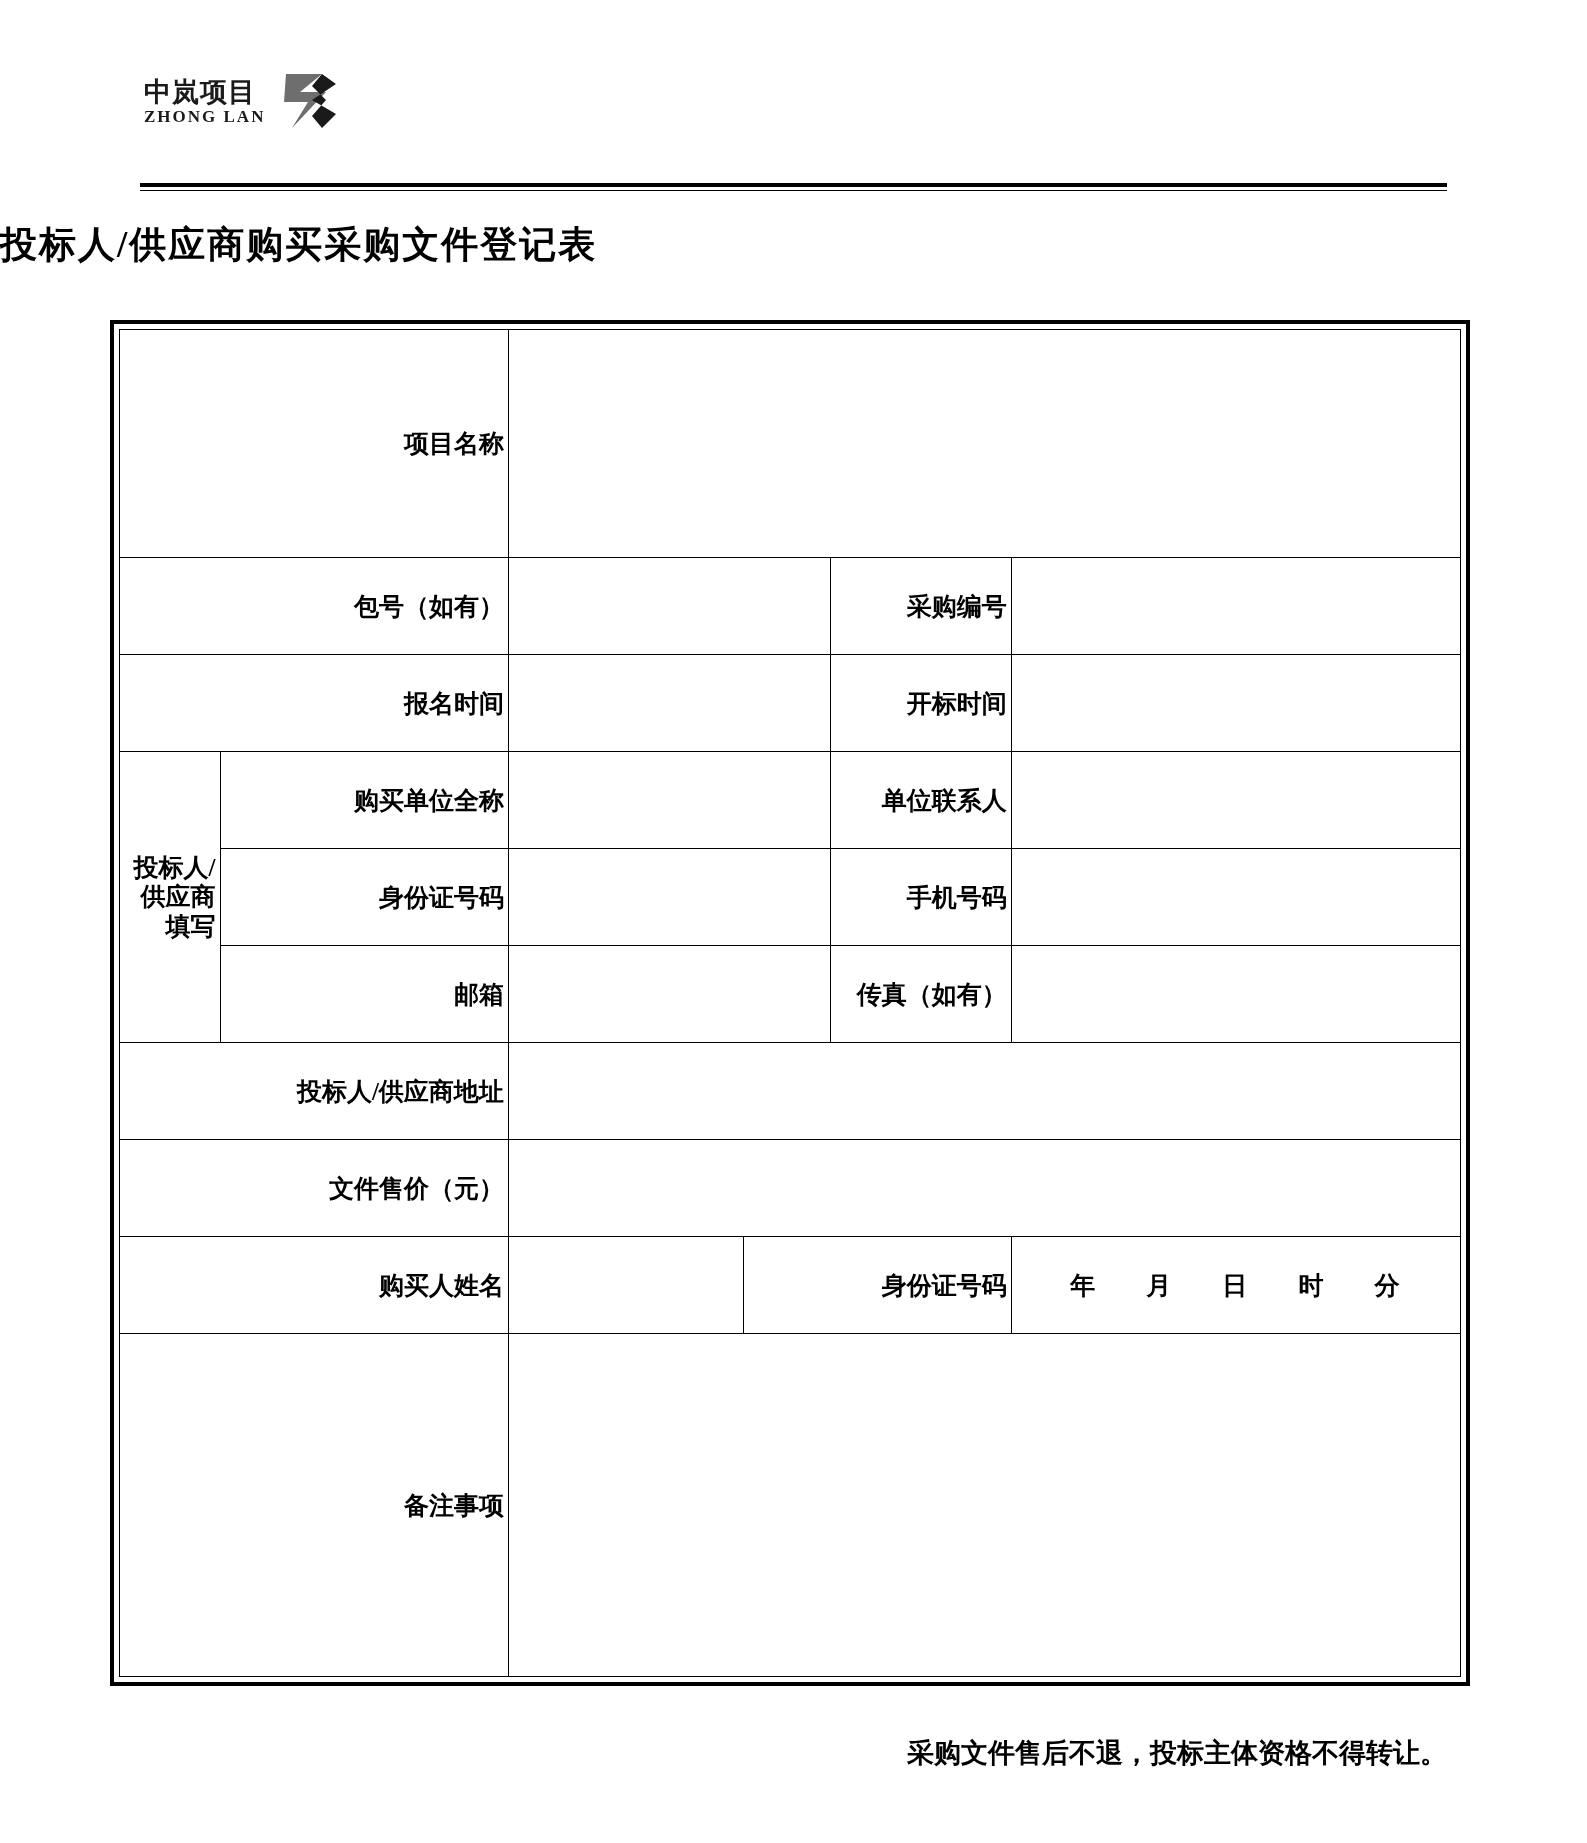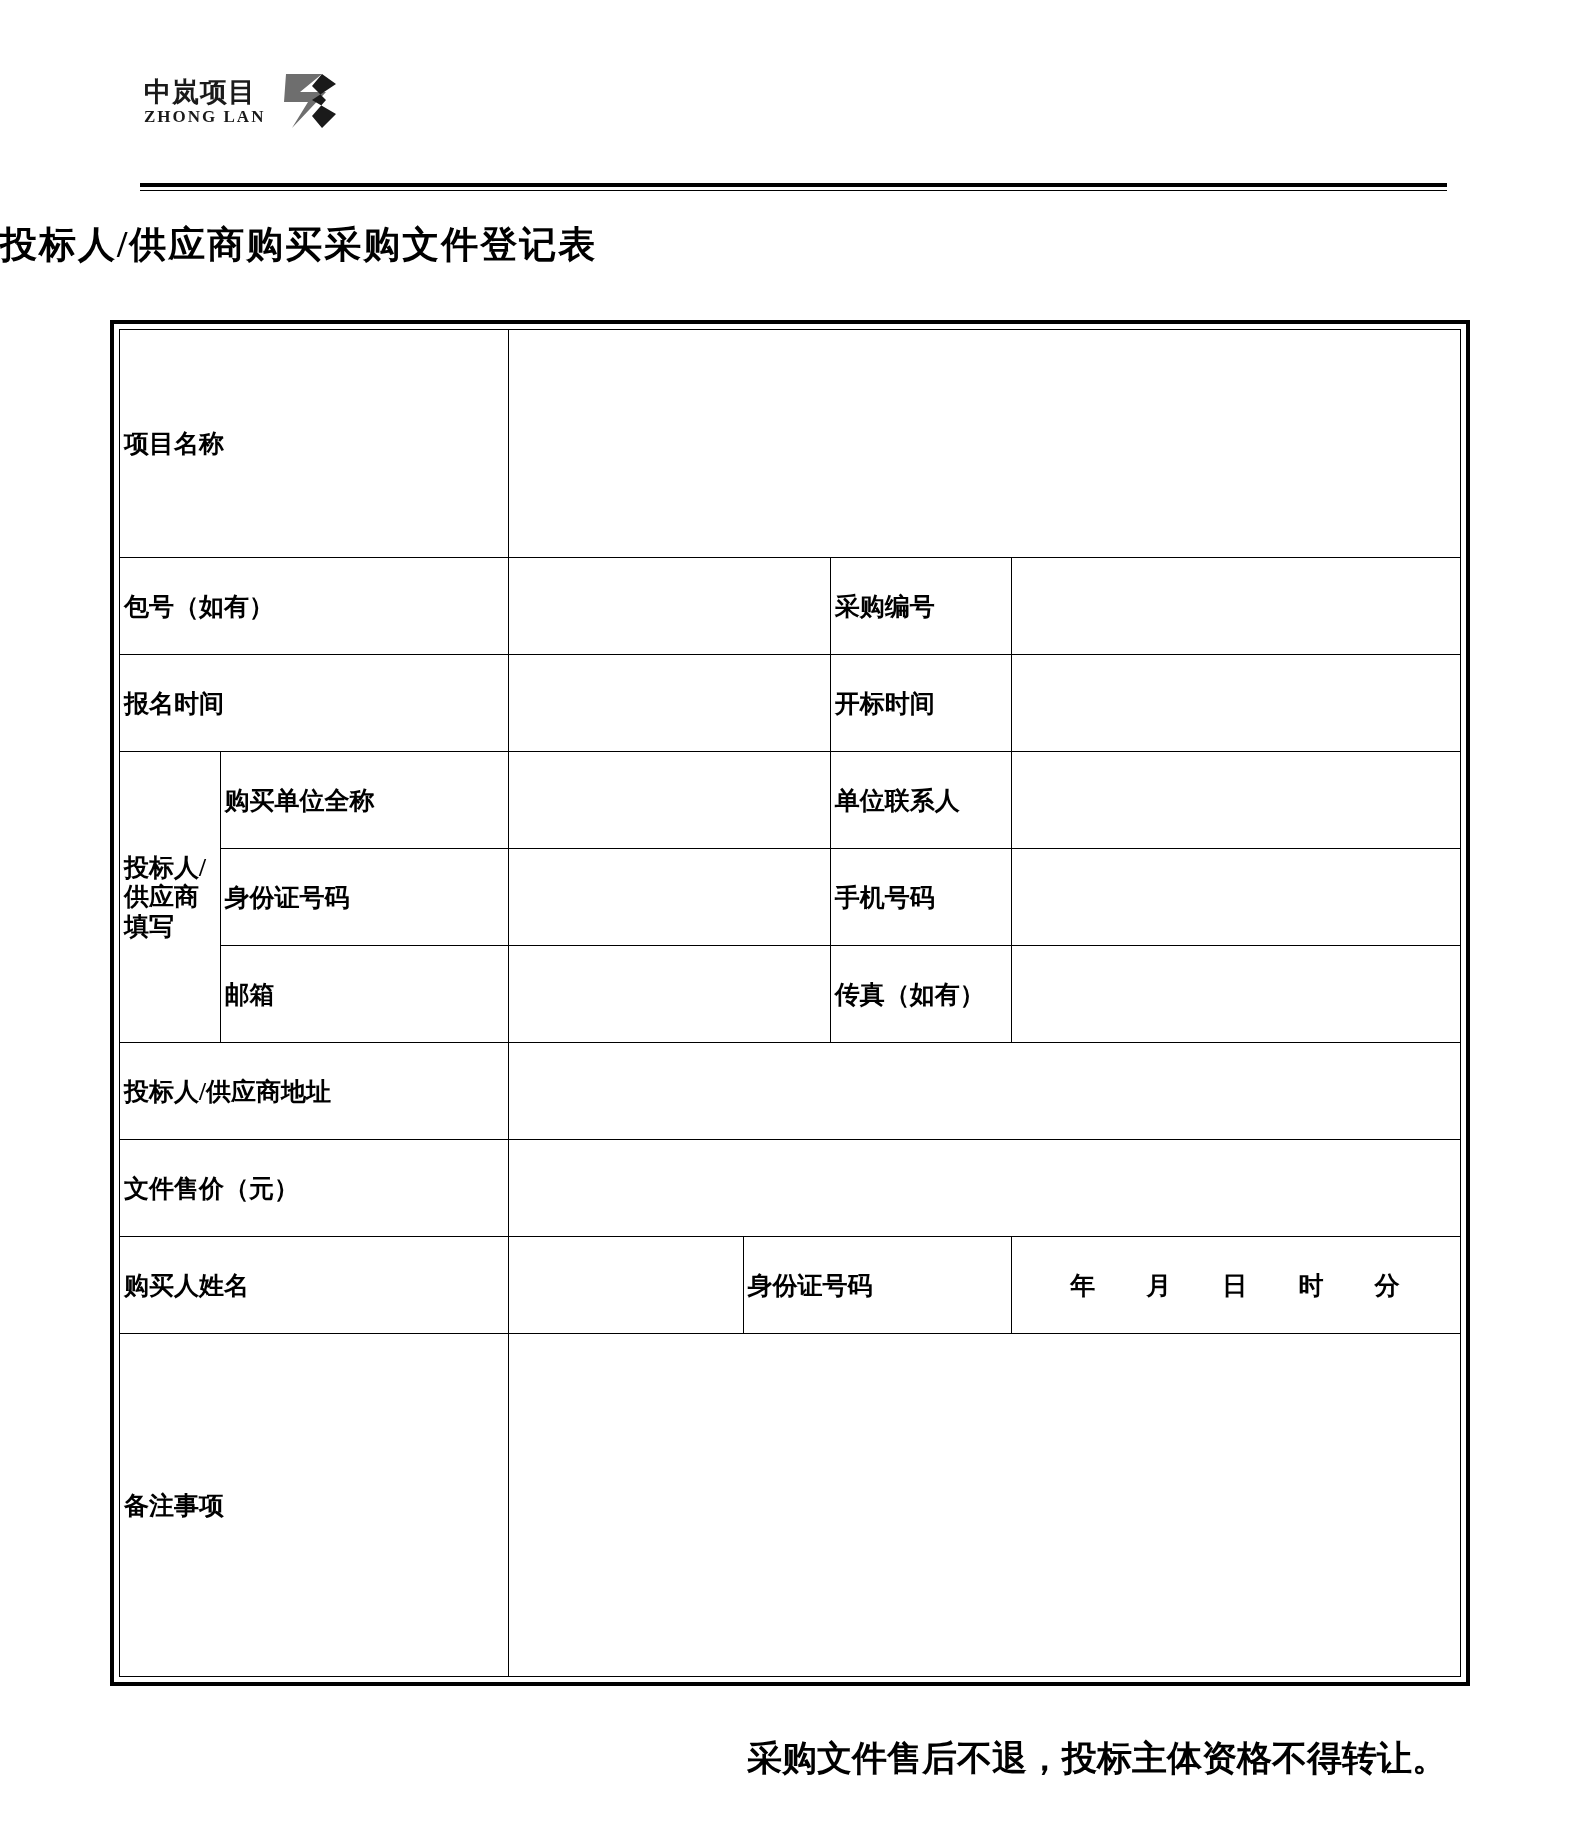--- a/index.html
+++ b/index.html
@@ -125,21 +125,21 @@
   }
   table.form {
     width: 100%;
     border-collapse: collapse;
     table-layout: fixed;
   }
   table.form td {
     border: 1px solid #000000;
     font-size: 25px;
     font-weight: bold;
-    text-align: left;
+    text-align: right;
     vertical-align: middle;
     padding: 6px 4px;
   }
   td.blank {
     font-weight: normal;
   }
   .h-proj { height: 215px; }
   .h-row  { height: 84px; }
   .h-note { height: 330px; }
   .v-label {
@@ -154,21 +154,21 @@
     padding: 0 30px;
     letter-spacing: 2px;
   }
   .date-cells span { font-weight: bold; font-size: 25px; }
 
   
   .footer-note {
     position: absolute;
     right: 140px;
     top: 1735px;
-    font-size: 35px;
+    font-size: 27px;
     font-weight: bold;
     white-space: nowrap;
   }
 </style>
 </head>
 <body>
 
 <div class="page">
 
   <div class="header">

